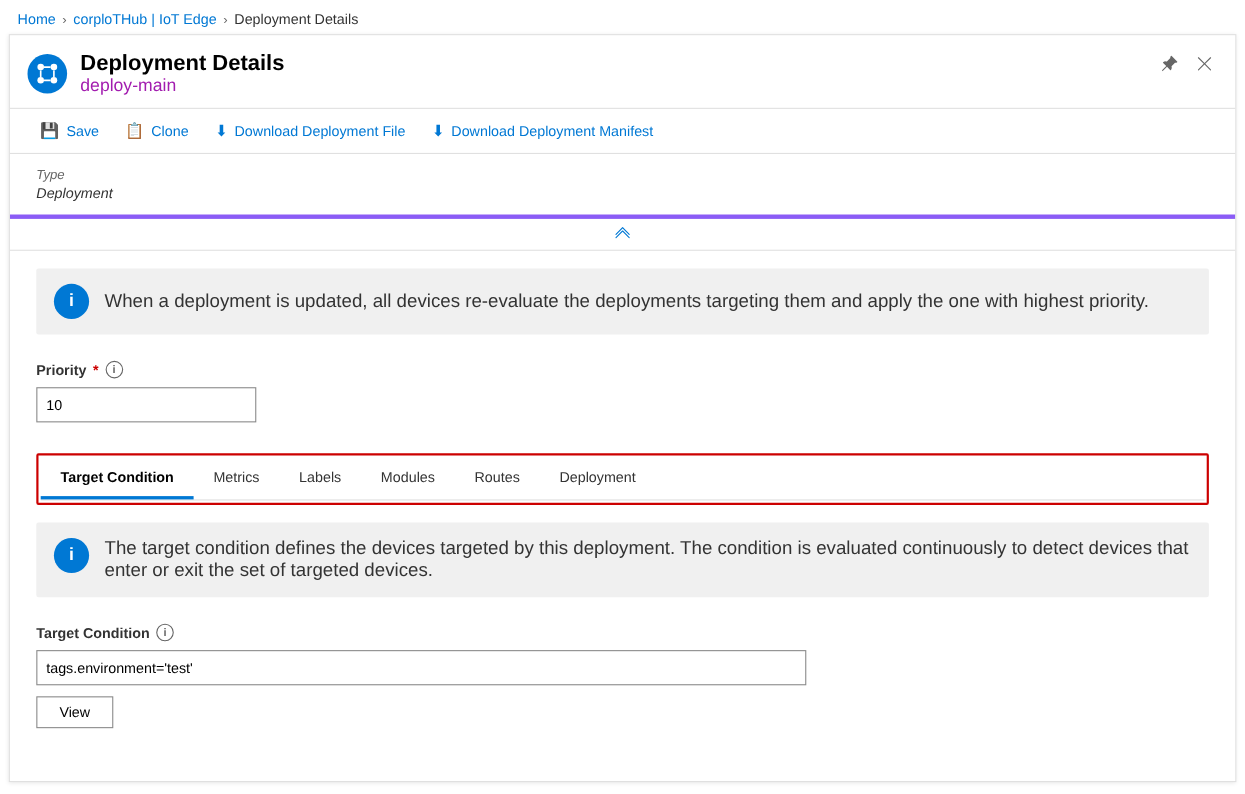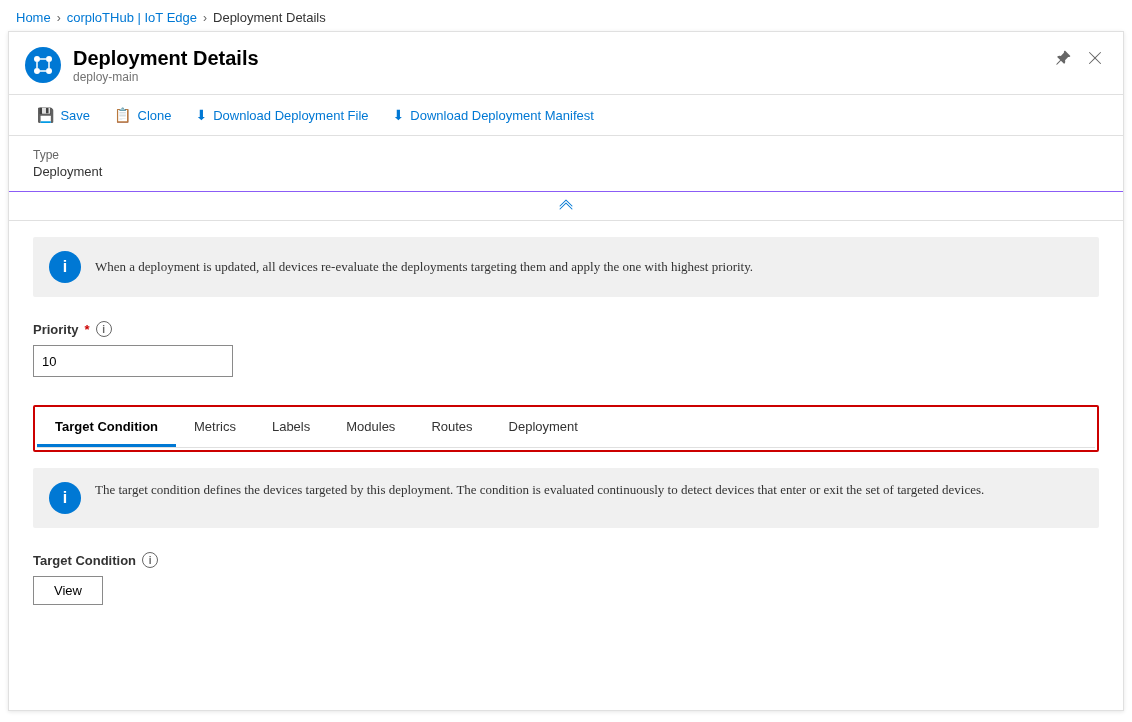--- a/index.html
+++ b/index.html
@@ -28,21 +28,21 @@
     }
     .panel-title-area { display: flex; align-items: center; gap: 12px; }
     .panel-icon {
       width: 36px; height: 36px;
       background: #0078d4;
       border-radius: 50%;
       display: flex; align-items: center; justify-content: center;
       color: white; font-size: 20px; font-weight: bold;
     }
     .panel-title { font-size: 20px; font-weight: 600; color: #000; line-height: 1.2; }
-    .panel-subtitle { font-size: 12px; color: #737373; }
+    .panel-subtitle { font-size: 16px; color: #a21caf; }
     .panel-actions-top { display: flex; gap: 8px; }
     .icon-btn {
       background: none; border: none; cursor: pointer;
       color: #666; font-size: 16px; padding: 4px;
       display: flex; align-items: center;
     }
 
     .toolbar {
       display: flex; align-items: center; gap: 0;
       padding: 6px 16px;
@@ -55,21 +55,22 @@
       border-radius: 2px;
     }
     .toolbar-btn .tb-icon { font-size: 14px; }
 
     .content-area {
       flex: 1; overflow-y: auto; padding: 0;
     }
 
     .info-section {
       padding: 12px 24px;
-      border-bottom: 1px solid #8b5cf6;
+      border-bottom: 4px solid #8b5cf6;
+      font-style: italic;
     }
     .field-label { font-size: 12px; color: #666; margin-bottom: 2px; }
     .field-value { font-size: 13px; color: #333; }
 
     .collapse-btn {
       display: flex; align-items: center; justify-content: center;
       padding: 6px; cursor: pointer; color: #0078d4;
       border-bottom: 1px solid #e0e0e0;
     }
 
@@ -79,21 +80,21 @@
       margin: 16px 24px;
       padding: 14px 16px;
       border-radius: 2px;
     }
     .info-banner-icon {
       width: 32px; height: 32px; min-width: 32px;
       background: #0078d4; border-radius: 50%;
       display: flex; align-items: center; justify-content: center;
       color: white; font-size: 16px; font-weight: bold;
     }
-    .info-banner-text { font-size: 13px; color: #333; font-family: Liberation Serif, serif; }
+    .info-banner-text { font-size: 17px; color: #333; }
 
     .priority-section {
       padding: 8px 24px 16px 24px;
     }
     .priority-label {
       font-size: 13px; font-weight: 600; margin-bottom: 8px;
       display: flex; align-items: flex-end; gap: 6px;
     }
     .required { color: #c00; }
     .info-circle {
@@ -270,17 +271,18 @@
         <strong>i</strong>
       </div>
       <div class="info-banner-text">The target condition defines the devices targeted by this deployment. The condition is evaluated continuously to detect devices that enter or exit the set of targeted devices.</div>
     </div>
 
     <div class="target-condition-section">
       <div class="tc-label">
         <span>Target Condition</span>
         <span class="info-circle">i</span>
       </div>
+      <input class="tc-input" type="text" value="tags.environment='test'" style="">
       <button class="view-btn">View</button>
     </div>
 
   </div>
 </div>
 
 </body></html>

